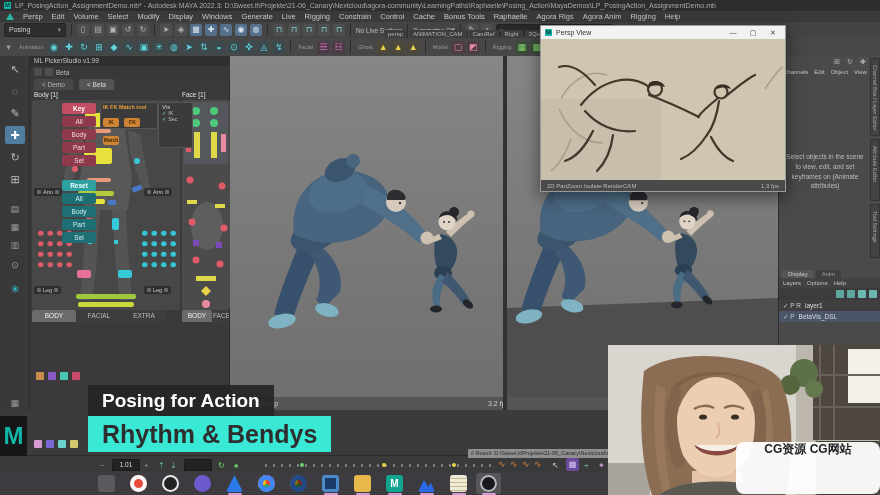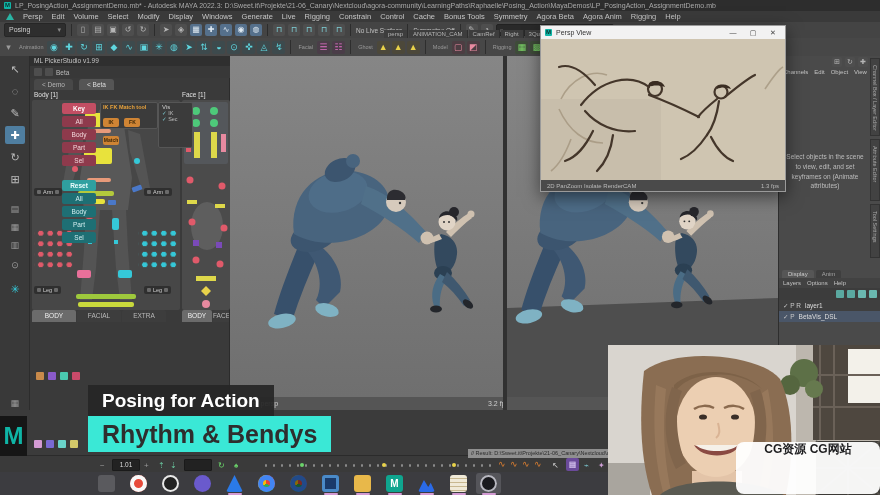--- a/index.html
+++ b/index.html
@@ -137,22 +137,22 @@
     <span>Modify</span>
     <span>Display</span>
     <span>Windows</span>
     <span>Generate</span>
     <span>Live</span>
     <span>Rigging</span>
     <span>Constrain</span>
     <span>Control</span>
     <span>Cache</span>
     <span>Bonus Tools</span>
-    <span>Symmetry</span>
-    <span>Agora Beta</span>
+    <span>Raphaelle</span>
+    <span>Agora Rigs</span>
     <span>Agora Anim</span>
     <span>Rigging</span>
     <span>Help</span>
   </div>
 
   <div class="abs statusbar">
     <span class="dd">Posing</span>
     <span class="sep"></span>
     <span class="sic">▯</span>
     <span class="sic">▤</span>

